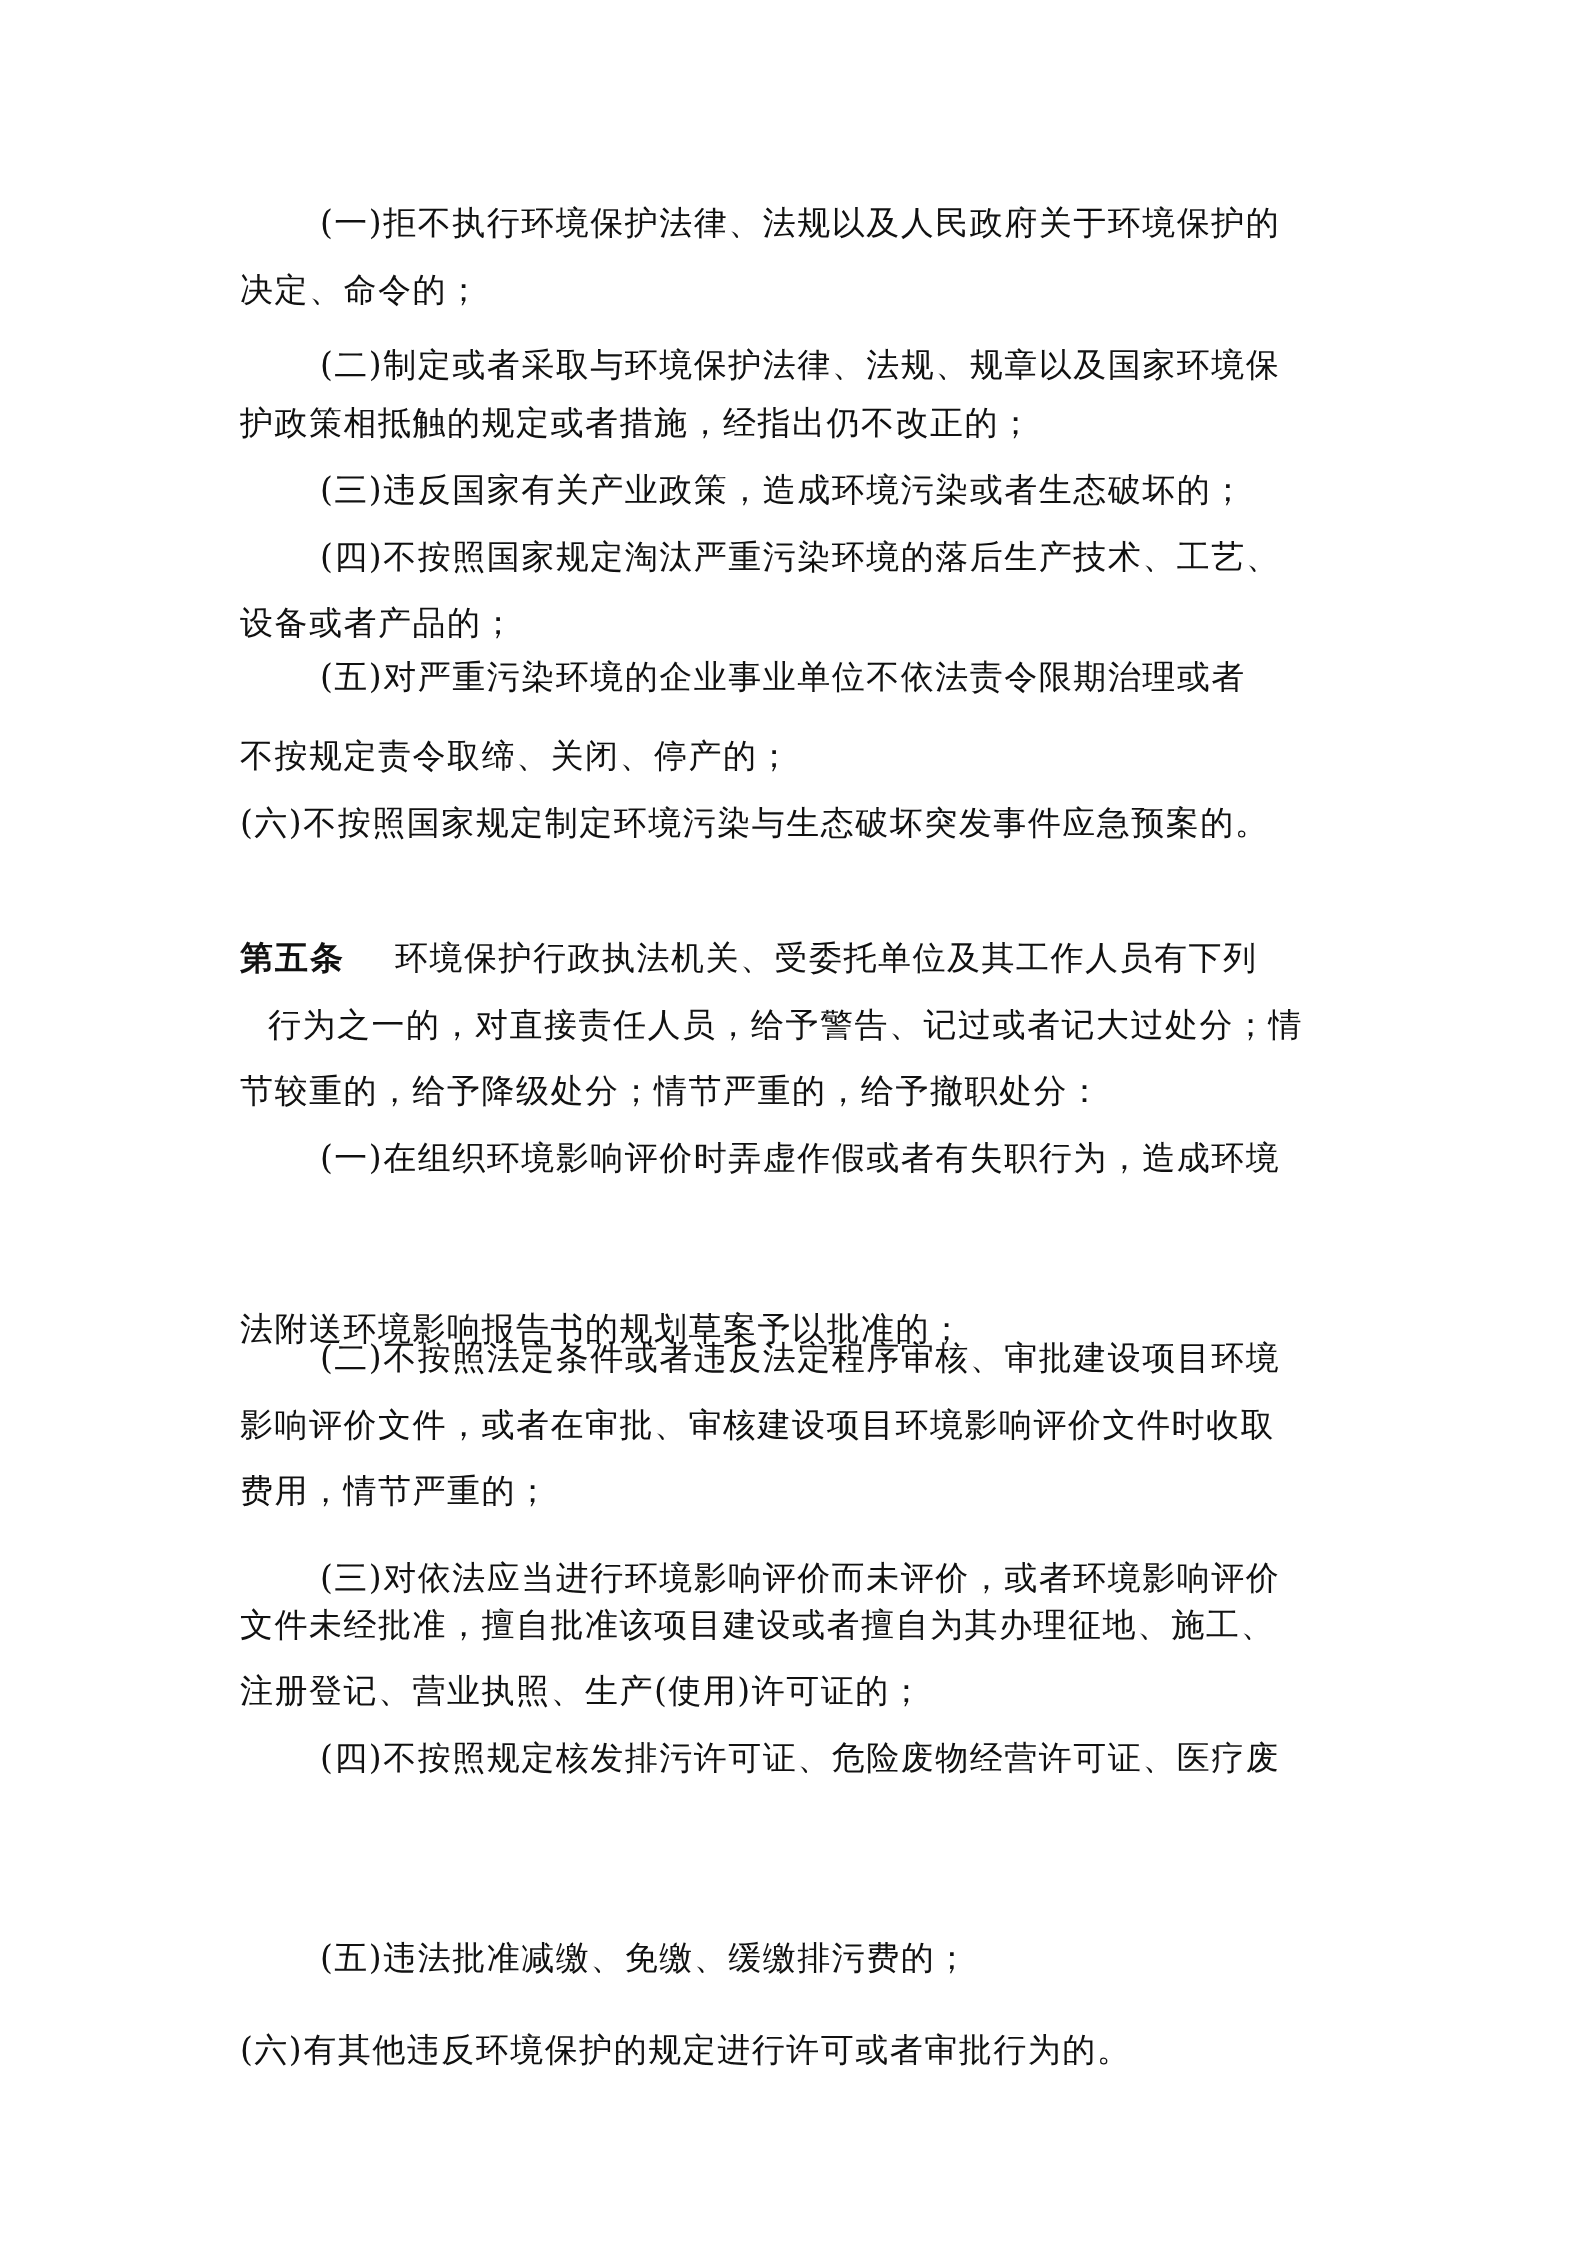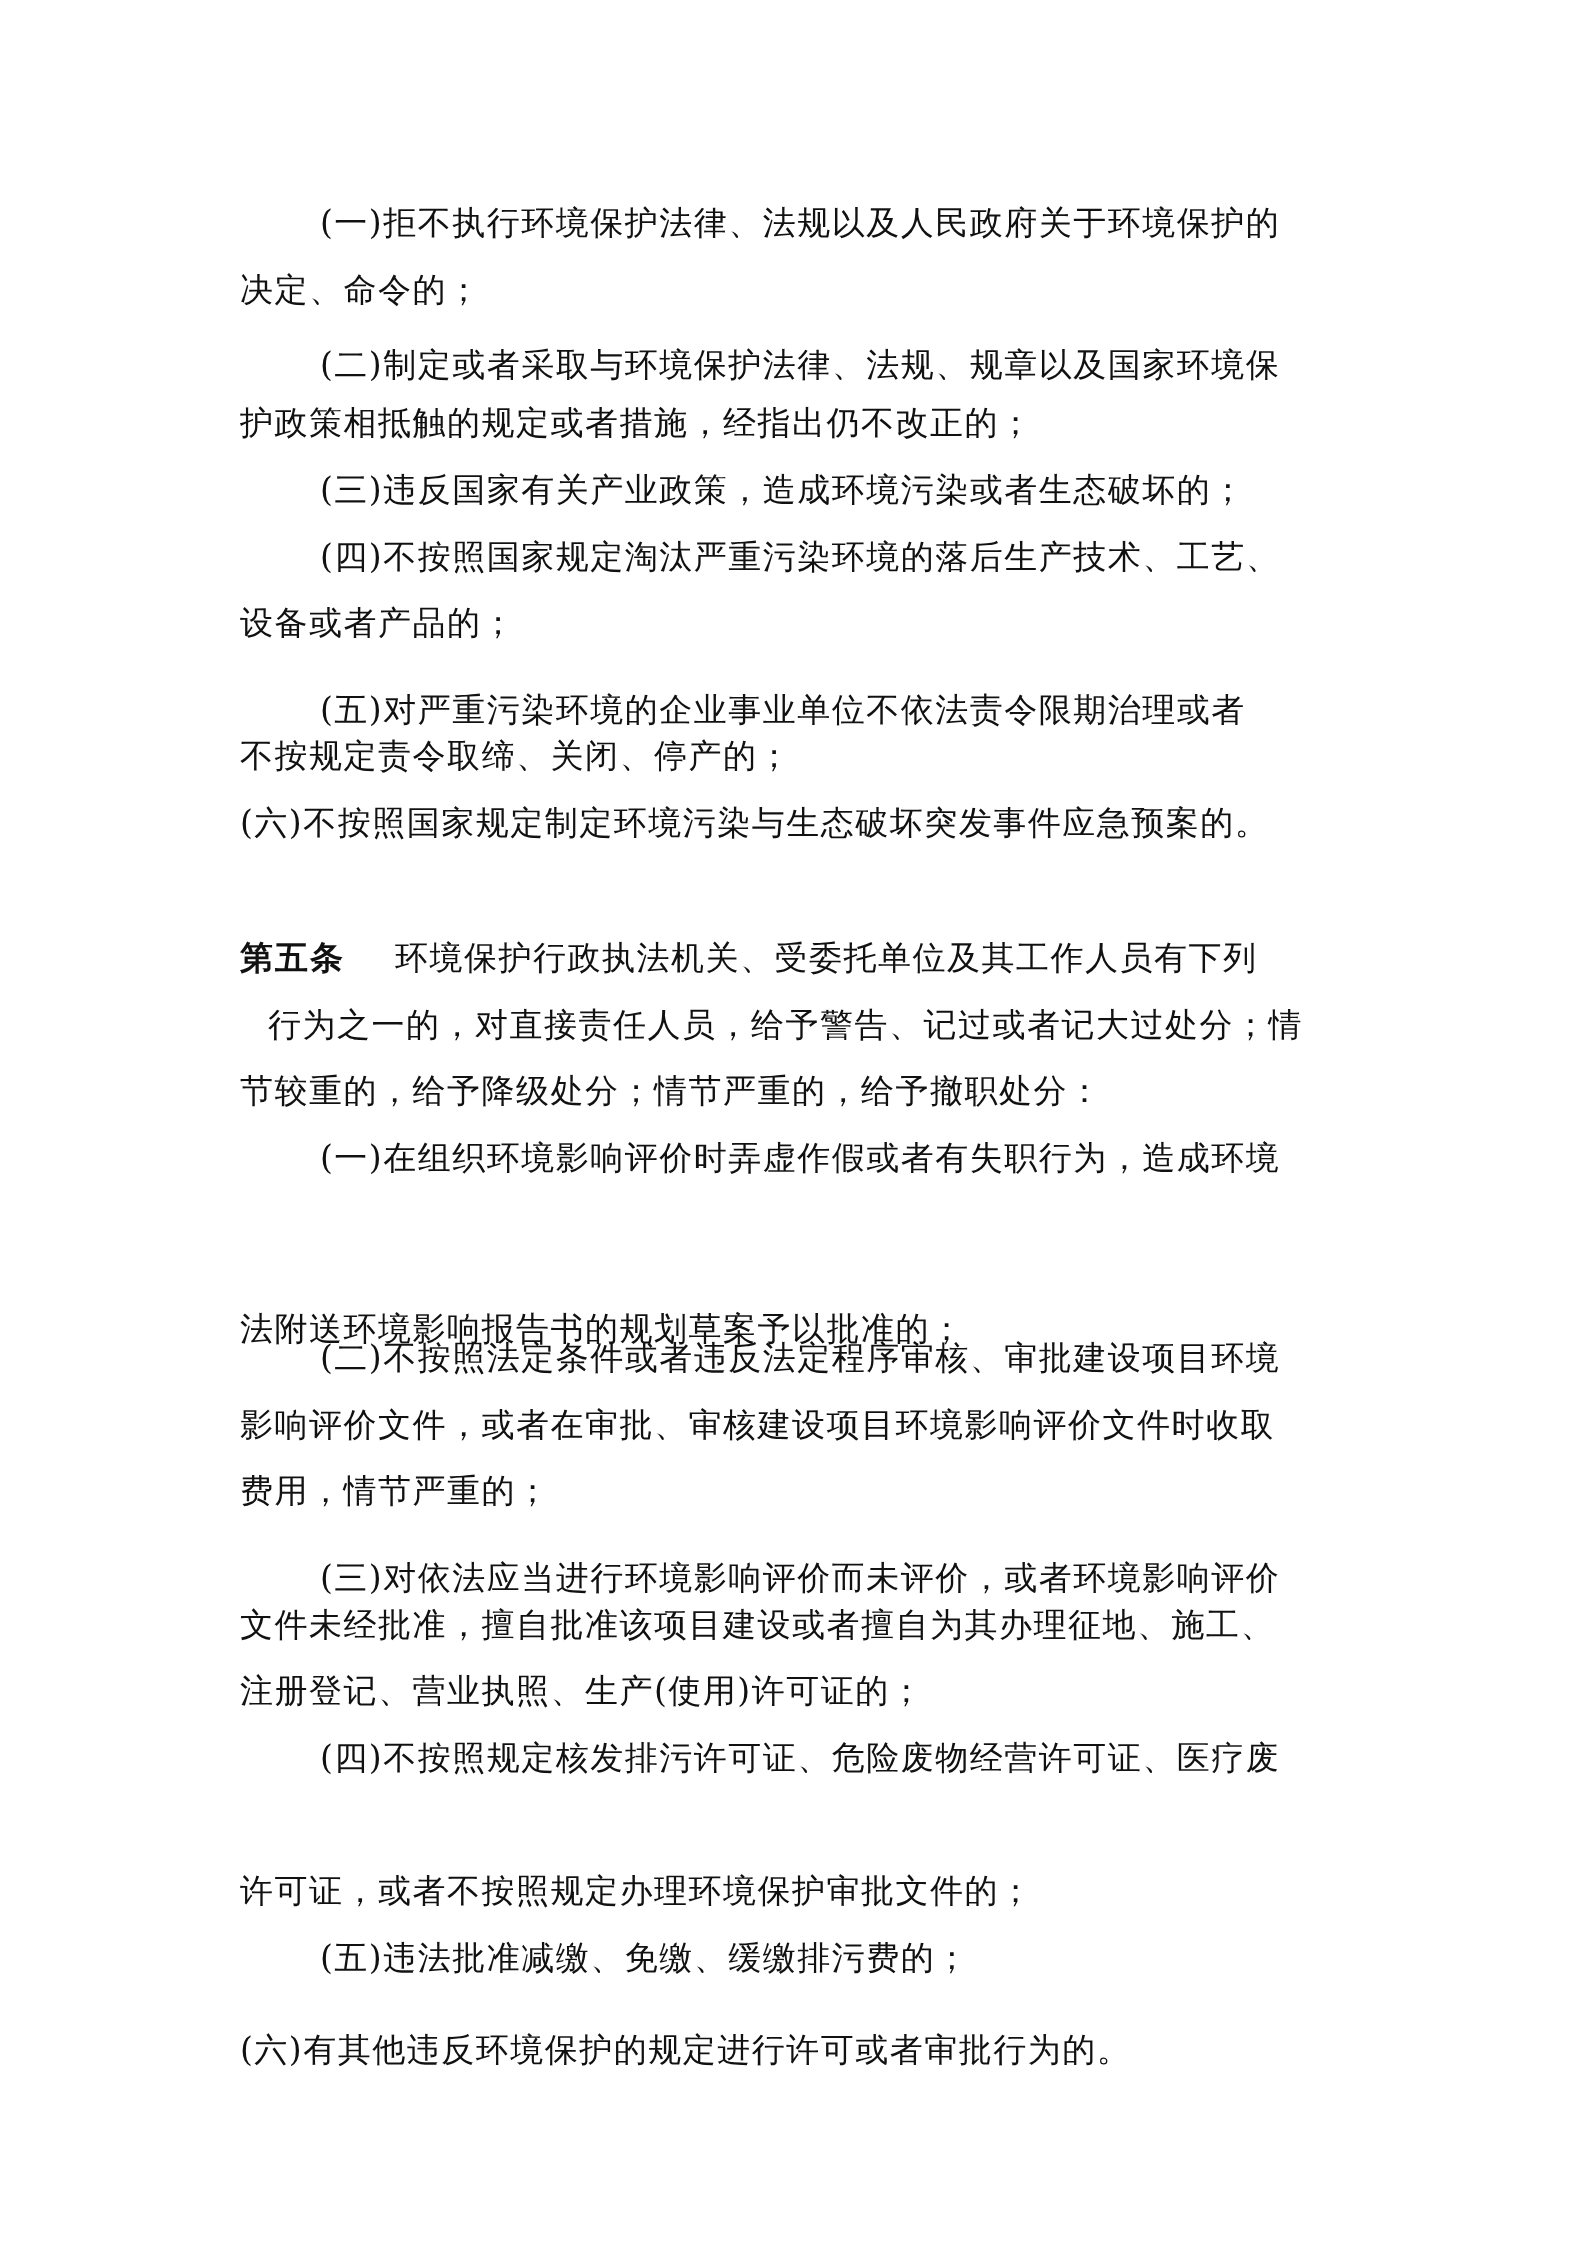--- a/index.html
+++ b/index.html
@@ -50,36 +50,35 @@
 
 <div class="page">
 
   <div class="line indent" style="top:198px;">(一)拒不执行环境保护法律、法规以及人民政府关于环境保护的</div>
   <div class="line flush" style="top:265px;">决定、命令的；</div>
   <div class="line indent" style="top:340px;">(二)制定或者采取与环境保护法律、法规、规章以及国家环境保</div>
   <div class="line flush" style="top:398px;">护政策相抵触的规定或者措施，经指出仍不改正的；</div>
   <div class="line indent" style="top:465px;">(三)违反国家有关产业政策，造成环境污染或者生态破坏的；</div>
   <div class="line indent" style="top:532px;">(四)不按照国家规定淘汰严重污染环境的落后生产技术、工艺、</div>
   <div class="line flush" style="top:598px;">设备或者产品的；</div>
-  <div class="line indent" style="top:685px;">(五)对严重污染环境的企业事业单位不依法责令限期治理或者</div>
+  <div class="line indent" style="top:652px;">(五)对严重污染环境的企业事业单位不依法责令限期治理或者</div>
   <div class="line flush" style="top:731px;">不按规定责令取缔、关闭、停产的；</div>
   <div class="line flush" style="top:798px;">(六)不按照国家规定制定环境污染与生态破坏突发事件应急预案的。</div>
 
   <div class="line flush" style="top:933px;">
     <span class="article-heading">第五条</span><span class="article-gap"></span><span>环境保护行政执法机关、受委托单位及其工作人员有下列</span>
   </div>
   <div class="line flush" style="top:1000px;margin-left:28px;">行为之一的，对直接责任人员，给予警告、记过或者记大过处分；情</div>
   <div class="line flush" style="top:1066px;">节较重的，给予降级处分；情节严重的，给予撤职处分：</div>
 
   <div class="line indent" style="top:1133px;">(一)在组织环境影响评价时弄虚作假或者有失职行为，造成环境</div>
   <div class="line flush" style="top:1304px;">法附送环境影响报告书的规划草案予以批准的；</div>
   <div class="line indent" style="top:1333px;">(二)不按照法定条件或者违反法定程序审核、审批建设项目环境</div>
   <div class="line flush" style="top:1400px;">影响评价文件，或者在审批、审核建设项目环境影响评价文件时收取</div>
   <div class="line flush" style="top:1466px;">费用，情节严重的；</div>
   <div class="line indent" style="top:1533px;margin-top:20px;">(三)对依法应当进行环境影响评价而未评价，或者环境影响评价</div>
   <div class="line flush" style="top:1600px;">文件未经批准，擅自批准该项目建设或者擅自为其办理征地、施工、</div>
   <div class="line flush" style="top:1666px;">注册登记、营业执照、生产(使用)许可证的；</div>
   <div class="line indent" style="top:1733px;">(四)不按照规定核发排污许可证、危险废物经营许可证、医疗废</div>
-  <div class="line flush" style="top:1866px;">许可证，或者不按照规定办理环境保护审批文件的；</div>
   <div class="line indent" style="top:1933px;">(五)违法批准减缴、免缴、缓缴排污费的；</div>
   <div class="line flush" style="top:1999px;margin-top:26px;">(六)有其他违反环境保护的规定进行许可或者审批行为的。</div>
 
 </div>
 
 </body></html>

